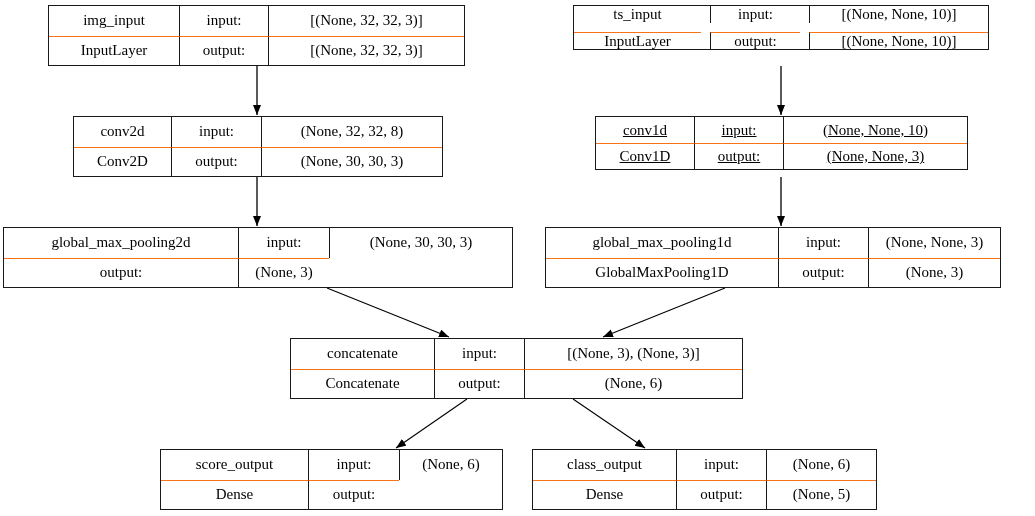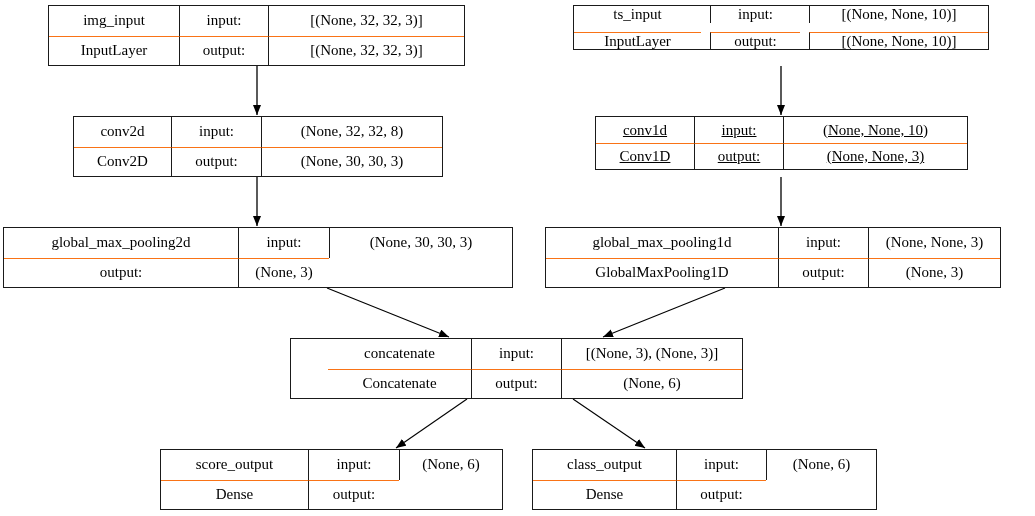--- a/index.html
+++ b/index.html
@@ -49,21 +49,21 @@
   .cell:nth-child(4), .cell:nth-child(5), .cell:nth-child(6) {
     border-top: 1px solid #f97316;
   }
   
   #n-img-input    { left: 48px;  top: 5px;   width: 417px; height: 61px; grid-template-columns: 130px 89px 1fr; }
   #n-ts-input     { left: 573px; top: 5px;   width: 416px; height: 45px; grid-template-columns: 127px 90px 1fr; gap: 9px; }
   #n-conv2d       { left: 73px;  top: 116px; width: 370px; height: 61px; grid-template-columns: 97px  90px 1fr; text-align: right; }
   #n-conv1d       { left: 595px; top: 116px; width: 373px; height: 54px; grid-template-columns: 98px  89px 1fr; text-decoration: underline; }
   #n-gmp2d        { left: 3px;   top: 227px; width: 510px; height: 61px; grid-template-columns: 234px 91px 1fr; text-align: right; }
   #n-gmp1d        { left: 533px; top: 227px; width: 456px; height: 61px; grid-template-columns: 232px 90px 1fr; margin-left: 12px; }
-  #n-concatenate  { left: 290px; top: 338px; width: 453px; height: 61px; grid-template-columns: 143px 90px 1fr; padding-left: 37px; }
+  #n-concatenate  { left: 290px; top: 338px; width: 453px; height: 61px; grid-template-columns: 143px 90px 1fr; }
   #n-score-output { left: 160px; top: 449px; width: 343px; height: 61px; grid-template-columns: 147px 91px 1fr; }
   #n-class-output { left: 532px; top: 449px; width: 345px; height: 61px; grid-template-columns: 143px 90px 1fr; }
 </style>
 </head>
 <body>
 
 <div id="canvas">
 
   <svg id="edge-layer" xmlns="http://www.w3.org/2000/svg">
     <defs>
@@ -150,15 +150,16 @@
     <div class="cell">Dense</div>
     <div class="cell">output:</div>
   </div>
 
   <div class="node" id="n-class-output">
     <div class="cell">class_output</div>
     <div class="cell">input:</div>
     <div class="cell">(None, 6)</div>
     <div class="cell">Dense</div>
     <div class="cell">output:</div>
+    <div class="cell">(None, 5)</div>
   </div>
 
 </div>
 
 </body></html>

